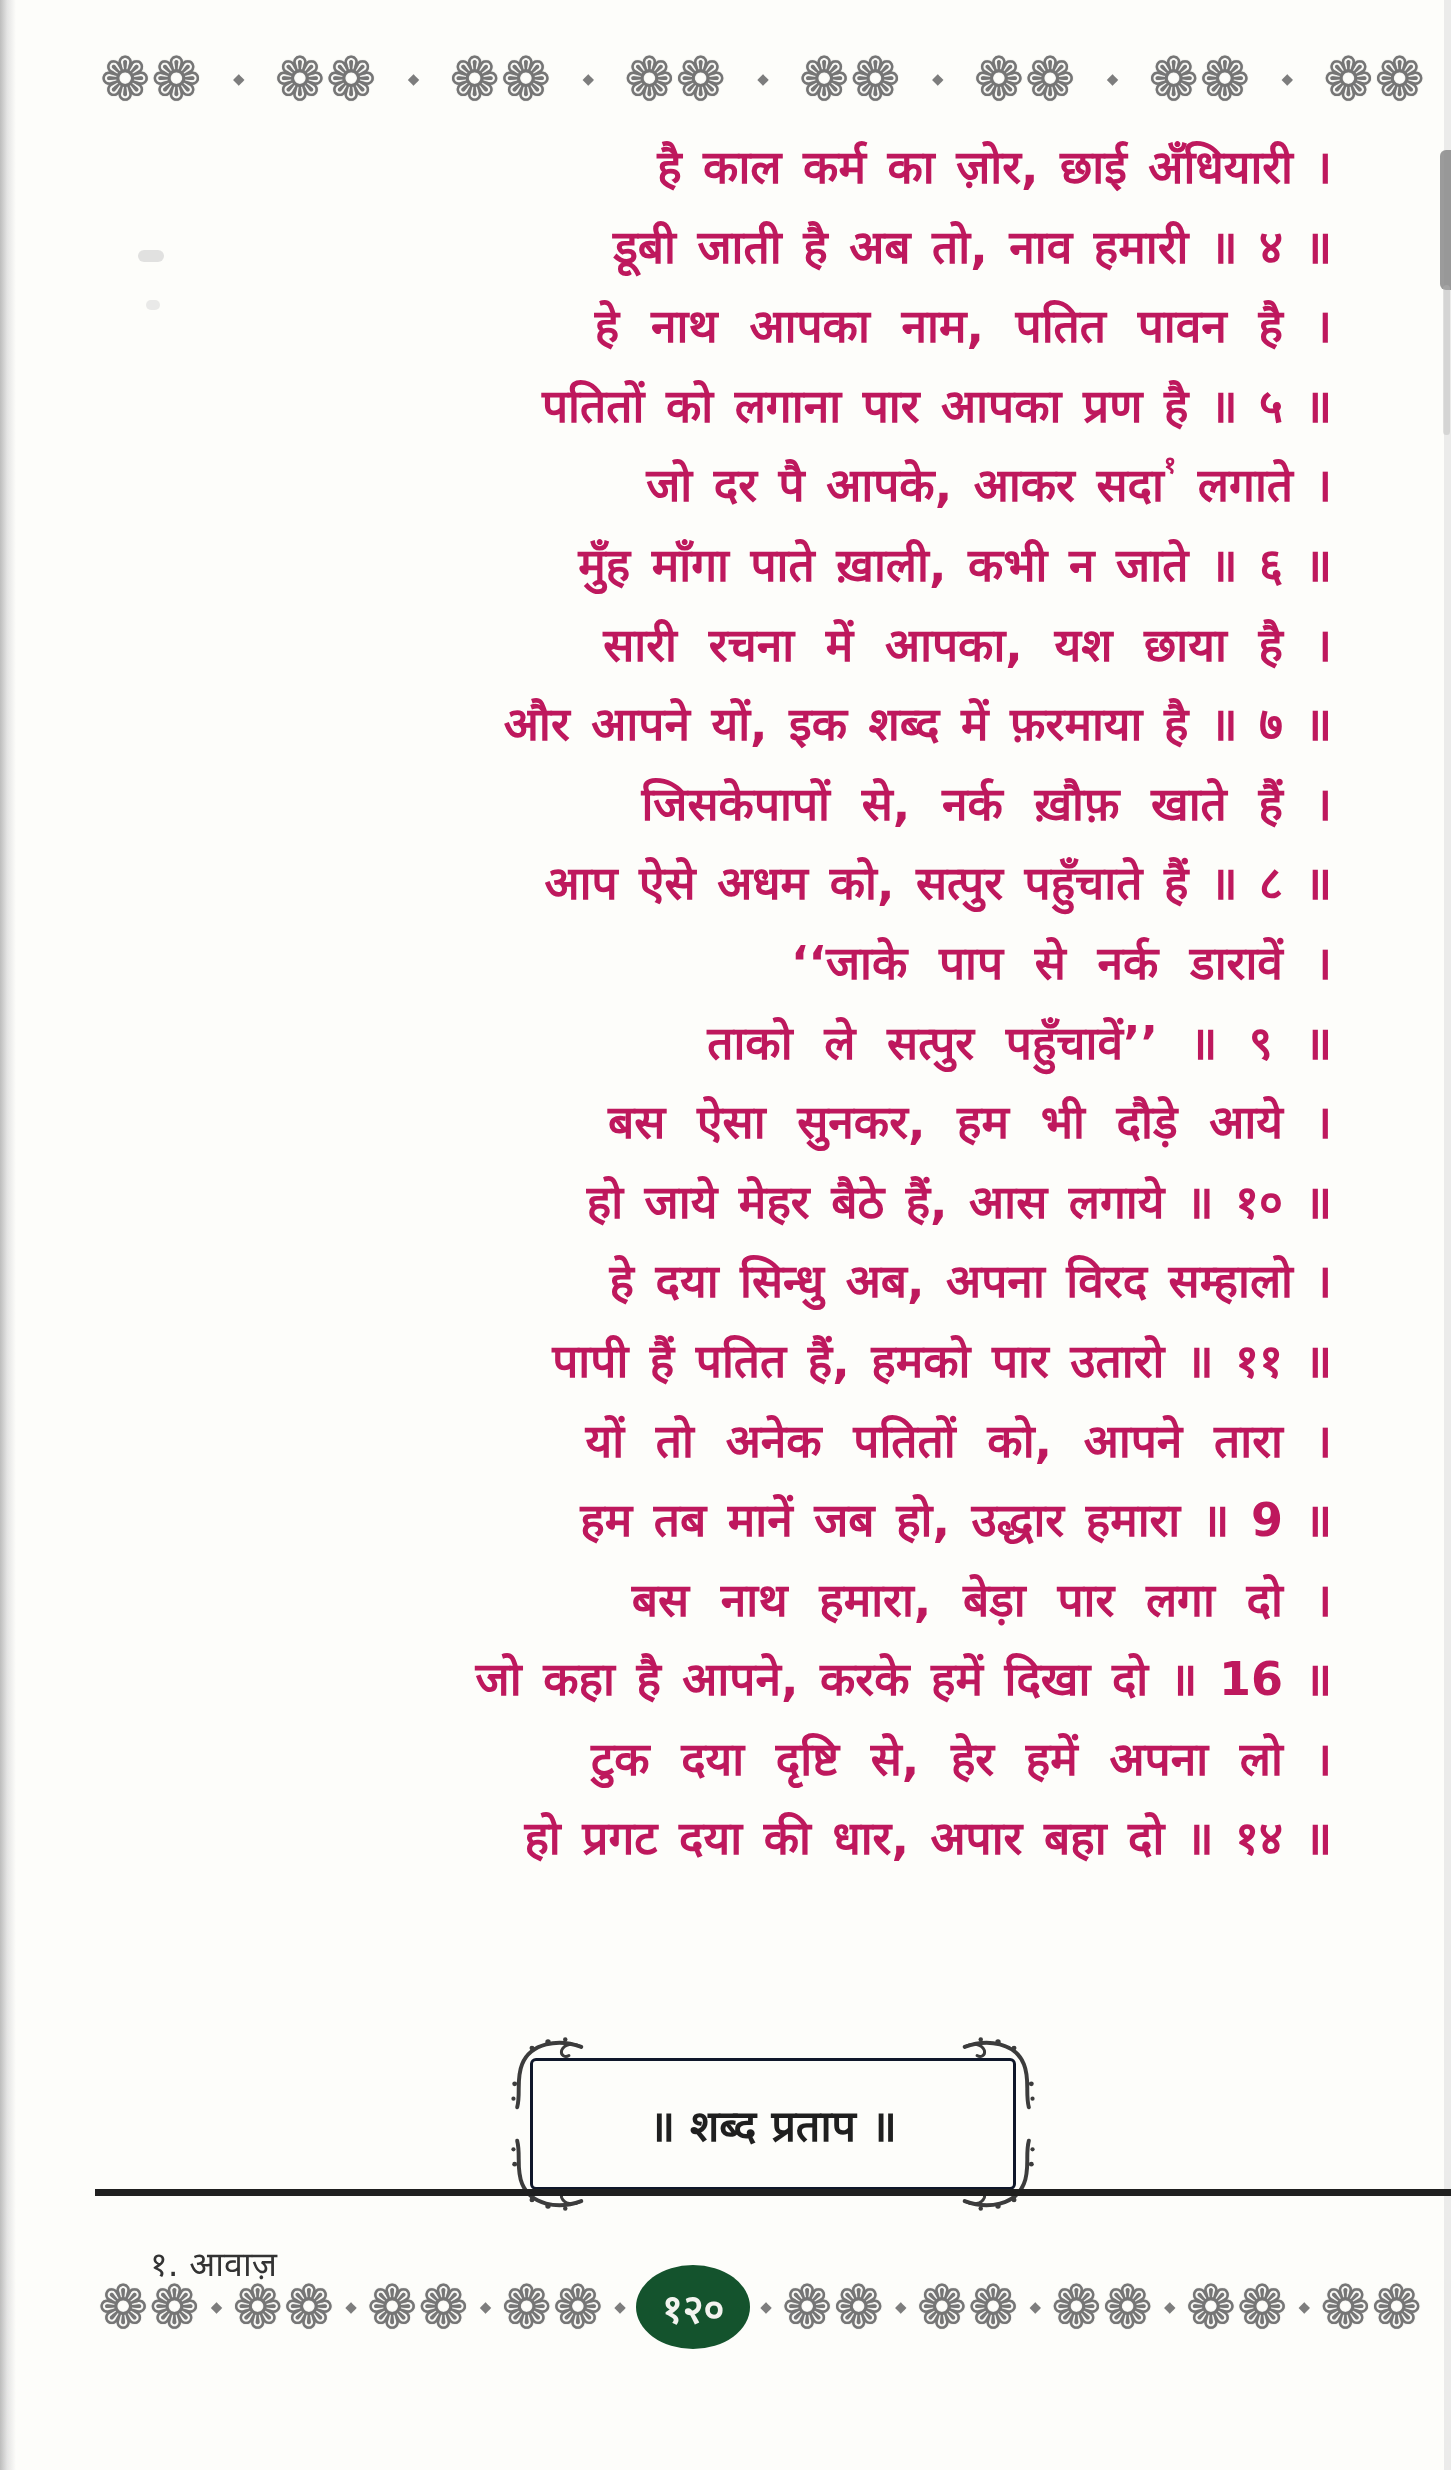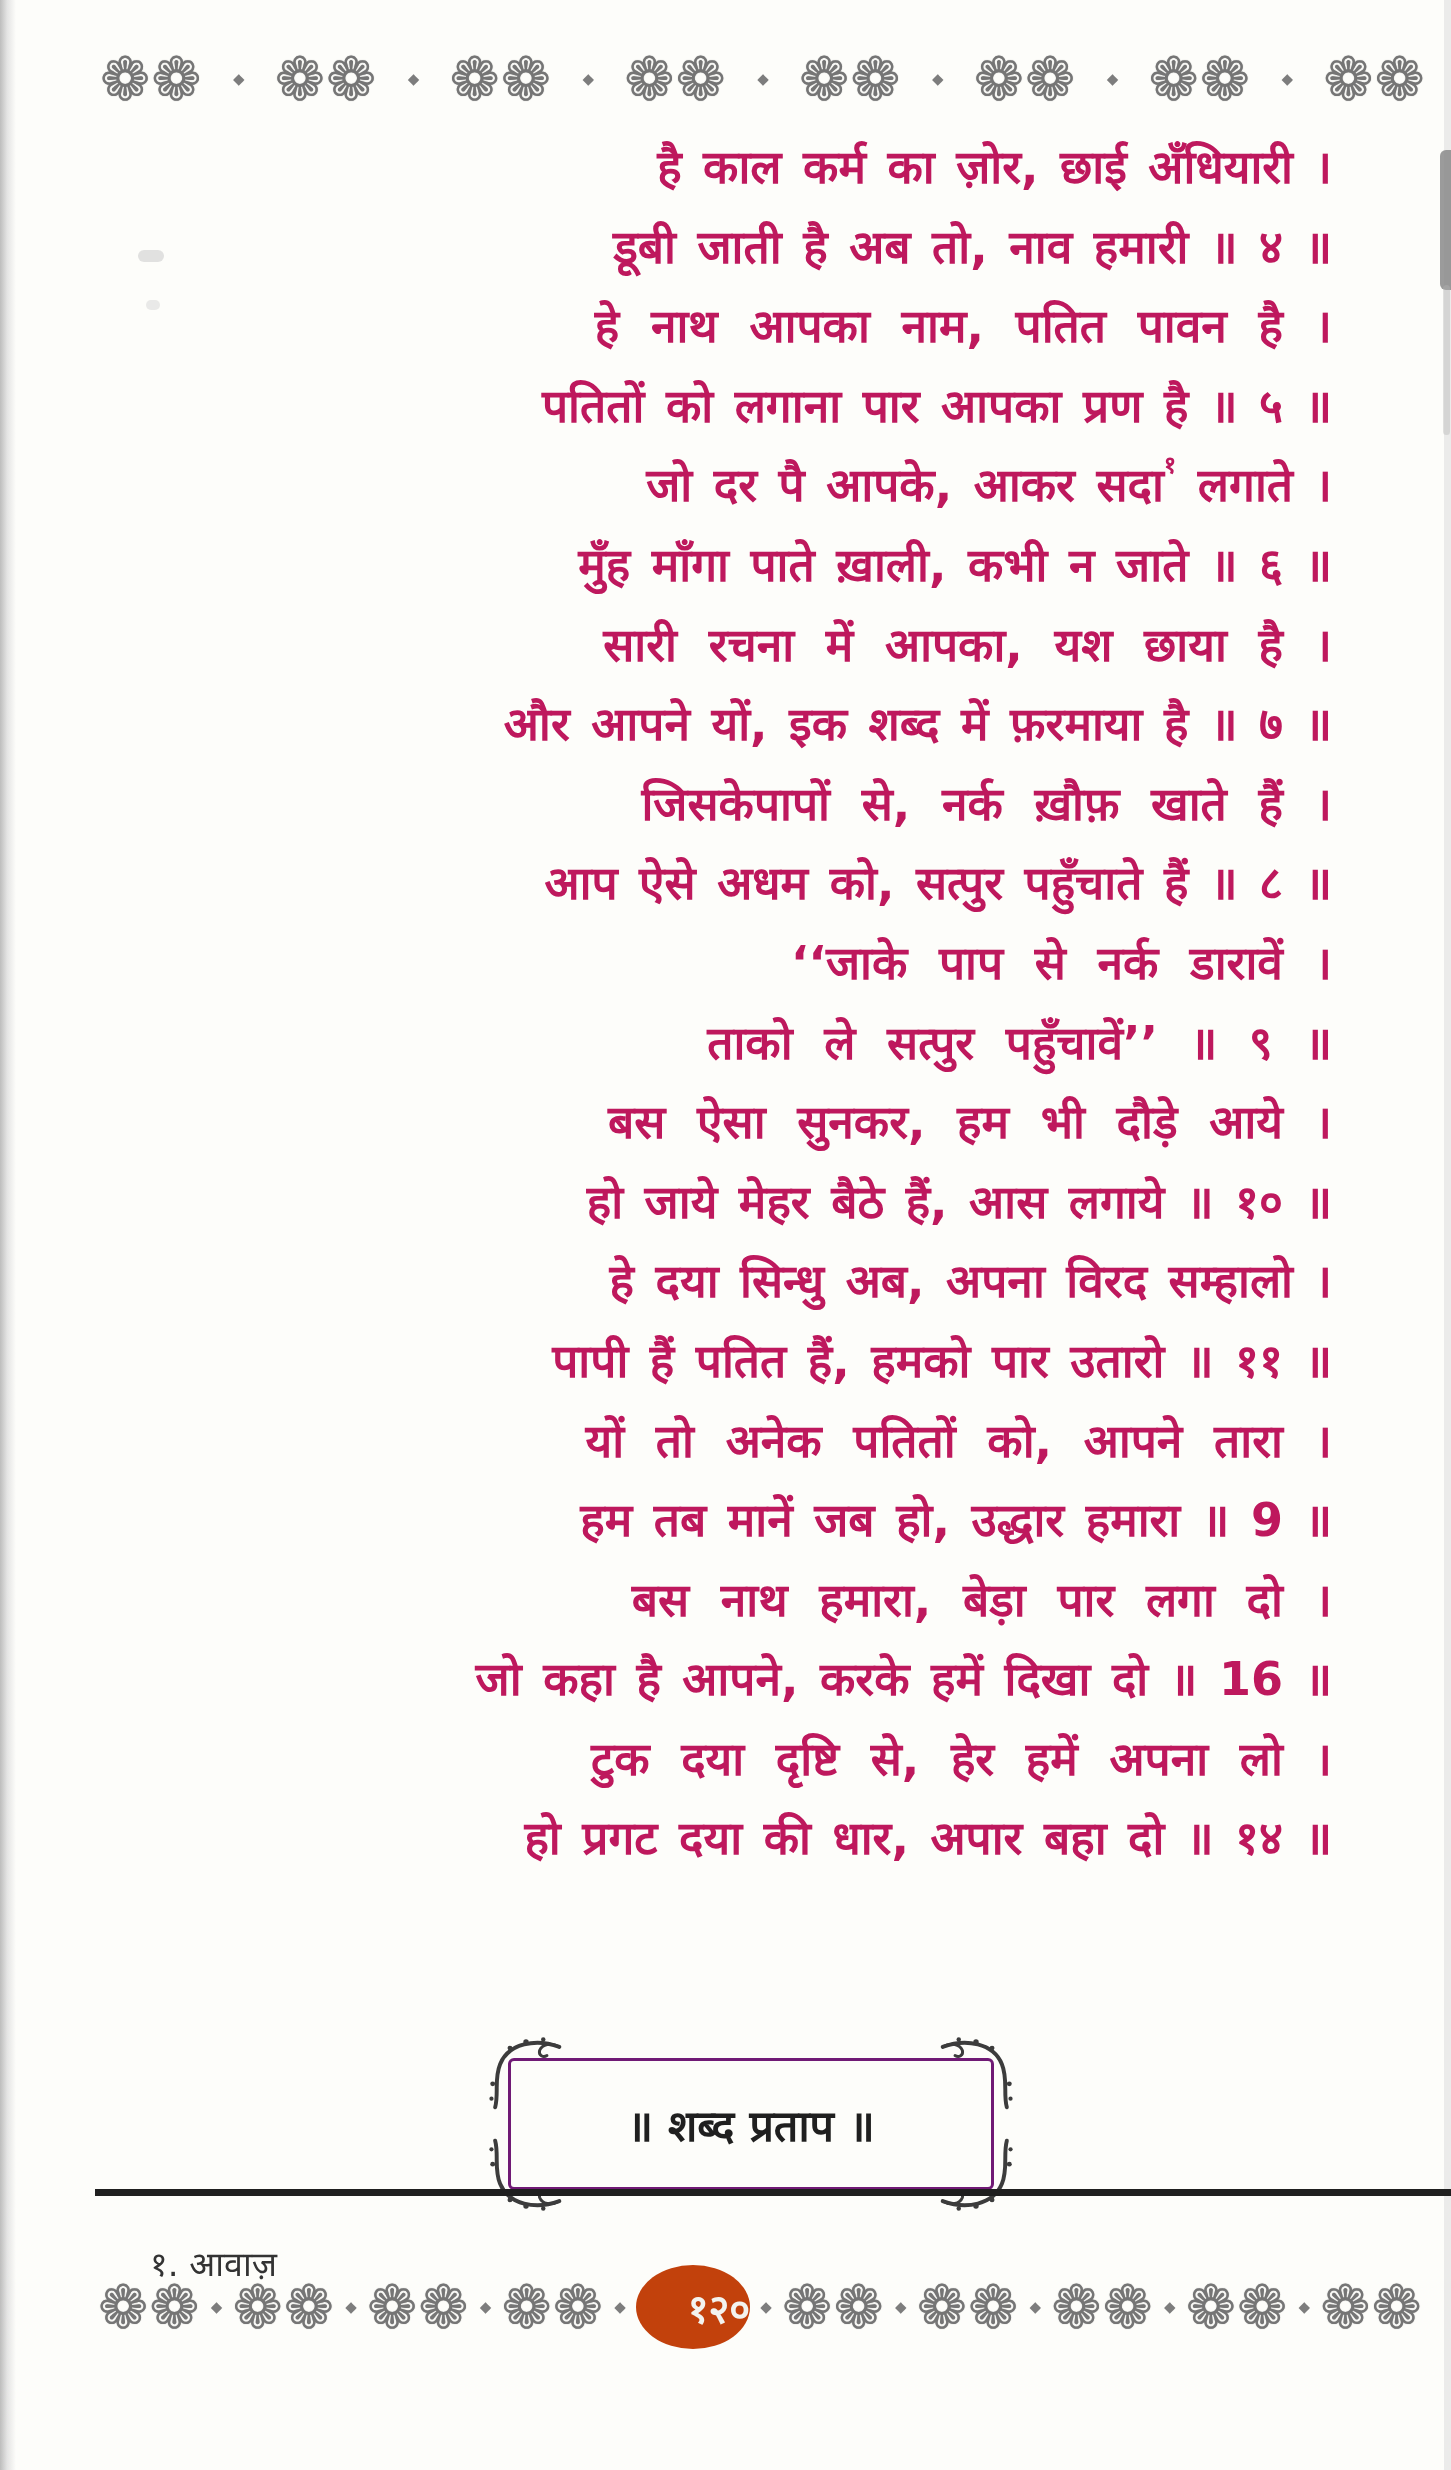--- a/index.html
+++ b/index.html
@@ -20,33 +20,33 @@
   .edge-streak2{position:absolute;right:1px;top:285px;width:7px;height:150px;background:#b5b5b5;opacity:.4;border-radius:4px;}
   .speck1{position:absolute;left:138px;top:250px;width:26px;height:12px;background:#cfcfcf;opacity:.6;border-radius:6px;}
   .speck2{position:absolute;left:146px;top:300px;width:14px;height:10px;background:#d6d6d6;opacity:.5;border-radius:5px;}
   
   .ornament-row{position:absolute;display:flex;align-items:center;justify-content:space-between;}
   .ornament-row.top{left:100px;right:25px;top:46px;height:66px;}
   .ornament-row.bottom{left:98px;right:28px;top:2262px;height:90px;}
   .florette-pair{font-size:60px;line-height:60px;color:#757575;letter-spacing:1px;white-space:nowrap;
     text-shadow:0 0 1px #9a9a9a;}
   .diamond-sep{font-size:15px;color:#7d7d7d;line-height:15px;}
-  .page-oval{width:114px;height:84px;background:#c2410c;border-radius:50%;
-    display:flex;align-items:center;justify-content:flex-end;flex:0 0 auto;}
+  .page-oval{width:114px;height:84px;background:#14532d;border-radius:50%;
+    display:flex;align-items:center;justify-content:center;flex:0 0 auto;}
   .page-oval span{color:#f3f3ef;font-size:40px;font-weight:700;}
   
   .verse-block{position:absolute;left:262px;top:128px;width:1070px;}
   .verse-line{height:79.6px;line-height:79.6px;font-size:46px;font-weight:700;
     white-space:nowrap;color:#be185d;word-spacing:.12em;text-align:right;}
   .verse-line.indent{margin-left:145px;}
   .verse-line.wide{word-spacing:.34em;}
   .verse-line sup{font-size:.52em;vertical-align:28px;line-height:0;}
   
-  .heading-box{position:absolute;left:508px;top:2058px;width:480px;height:126px;
-    border:3px solid #701a75;border-radius:6px;display:flex;align-items:center;justify-content:center;text-align:right;}
+  .heading-box{position:absolute;left:530px;top:2058px;width:480px;height:126px;
+    border:3px solid #0f172a;border-radius:6px;display:flex;align-items:center;justify-content:center;text-align:right;}
   .heading-box .heading-text{font-size:43px;font-weight:700;color:#1f1f1f;white-space:nowrap;}
   .corner{position:absolute;width:74px;height:74px;}
   .corner.tl{left:-22px;top:-24px;}
   .corner.tr{right:-22px;top:-24px;transform:scaleX(-1);}
   .corner.bl{left:-22px;bottom:-24px;transform:scaleY(-1);}
   .corner.br{right:-22px;bottom:-24px;transform:scale(-1,-1);}
   
   .footnote-rule{position:absolute;left:95px;top:2189px;right:0;height:7px;background:#1f1f1f;}
   .footnote-text{position:absolute;left:150px;top:2208px;font-size:34px;font-weight:500;color:#333;margin-top:32px;}
 </style>

